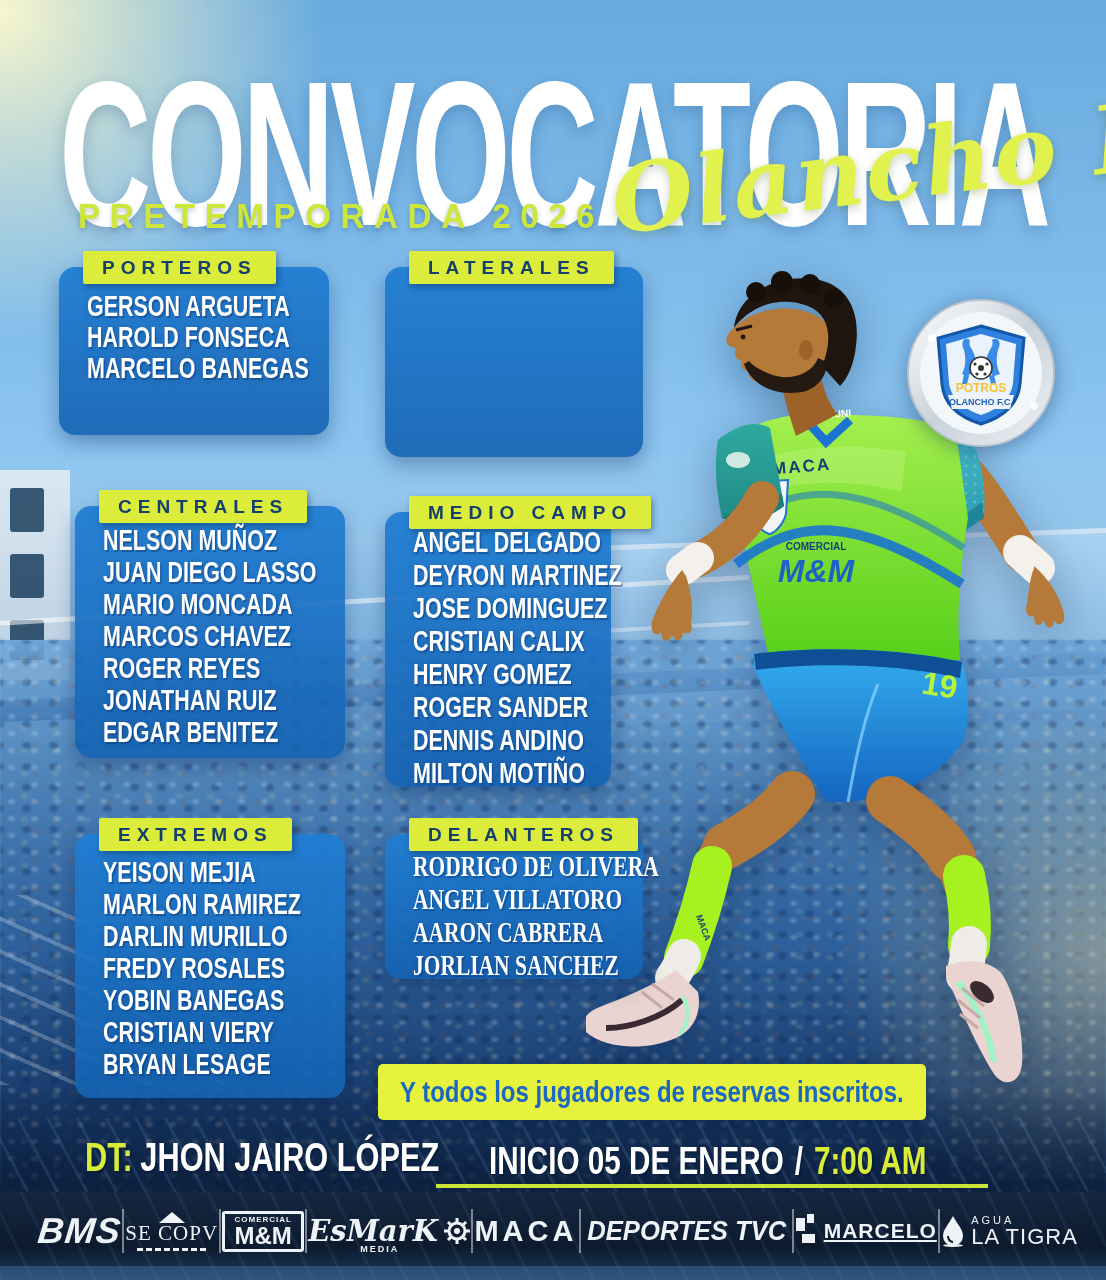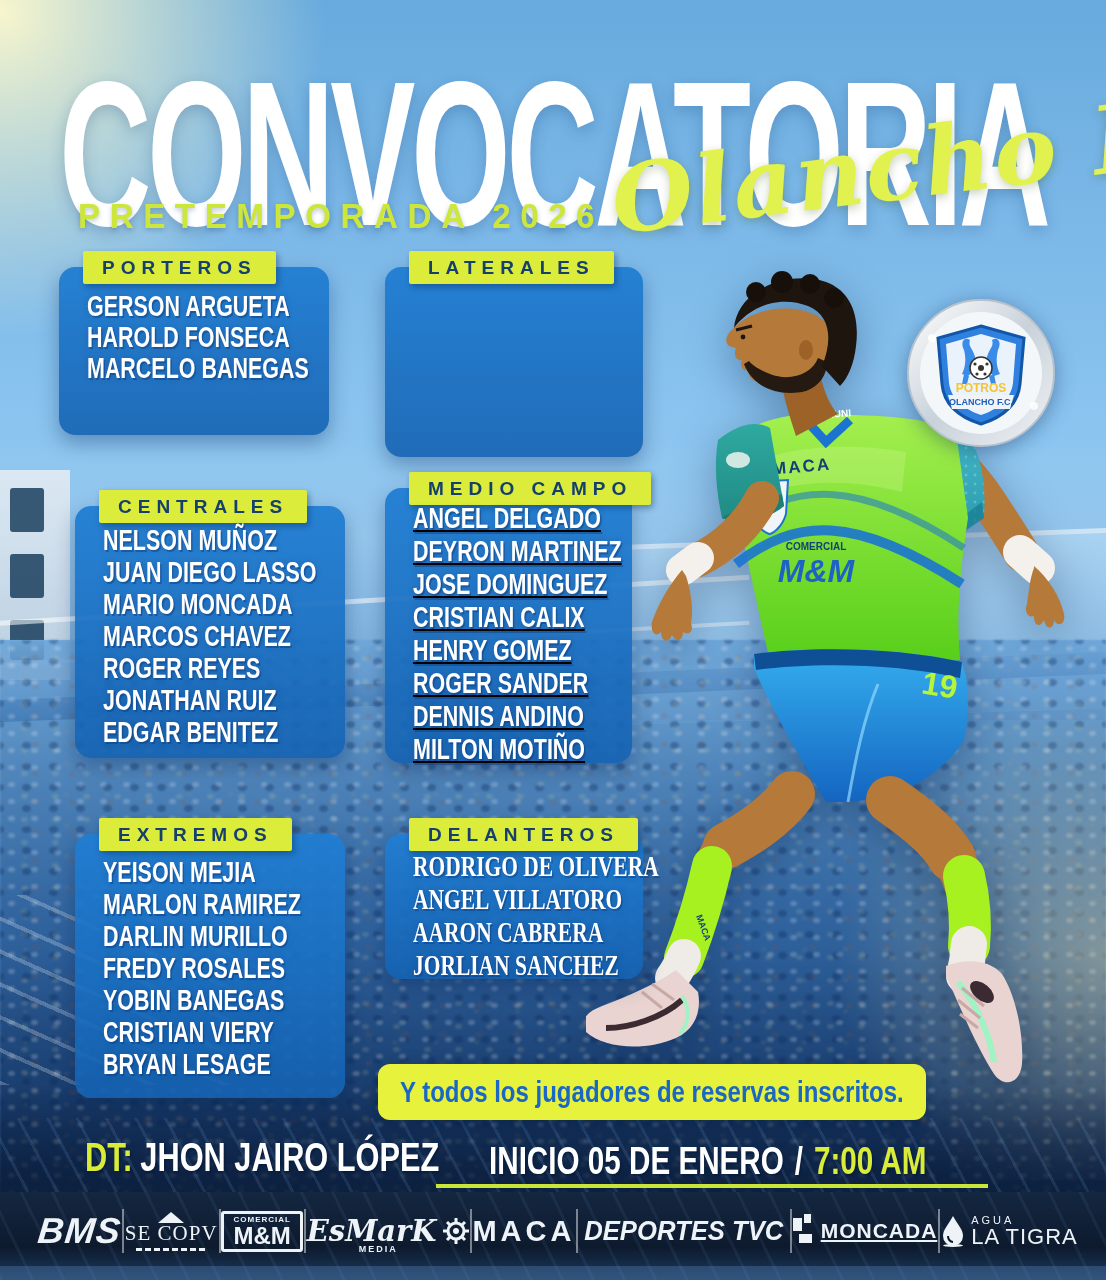--- a/index.html
+++ b/index.html
@@ -59,33 +59,33 @@
   .players{position:absolute;left:28px;right:8px;}
   .pname{font-size:29px;font-weight:bold;color:#ffffff;white-space:nowrap;
     transform:scaleX(.74);transform-origin:0 50%;
     text-shadow:2px 2px 0 rgba(13,58,120,.45),0 0 8px rgba(13,58,120,.3);}
   .card-porteros{left:59px;top:267px;width:270px;height:168px;}
   .card-porteros .players{top:24px;} .card-porteros .pname{line-height:31px;}
   .card-laterales{left:385px;top:267px;width:258px;height:190px;}
   .card-laterales .players{top:16px;} .card-laterales .pname{line-height:32px;}
   .card-centrales{left:75px;top:506px;width:270px;height:252px;}
   .card-centrales .players{top:18px;} .card-centrales .pname{line-height:32px;}
-  .card-medio{left:385px;top:488px;width:247px;height:275px;}
-  .card-medio .players{top:14px;text-decoration:underline;} .card-medio .pname{line-height:33px;}
+  .card-medio{left:385px;top:512px;width:226px;height:275px;}
+  .card-medio .players{top:14px;} .card-medio .pname{line-height:33px;}
   .card-extremos{left:75px;top:834px;width:270px;height:264px;}
   .card-extremos .players{top:22px;} .card-extremos .pname{line-height:32px;}
   .card-delanteros{left:385px;top:834px;width:258px;height:145px;}
   .card-delanteros .players{top:16px;font-family:Liberation Serif, serif;} .card-delanteros .pname{line-height:33px;}
   
   .player{left:586px;top:266px;width:520px;height:830px;z-index:4;
     filter:drop-shadow(0 12px 22px rgba(8,35,75,.35));}
   .badge{left:906px;top:298px;width:150px;height:150px;z-index:5;
     filter:drop-shadow(0 4px 10px rgba(10,40,90,.4));}
   
-  .reserves-pill{left:378px;top:1064px;width:548px;height:56px;background:#e7f23c;border-radius:12px;z-index:8;
+  .reserves-pill{left:378px;top:1064px;width:548px;height:56px;background:#e7f23c;border-radius:5px;z-index:8;
     display:flex;align-items:center;justify-content:center;box-shadow:0 4px 12px rgba(5,30,65,.45);}
   .reserves-pill span{display:inline-block;color:#1a67c4;font-size:30px;font-weight:bold;white-space:nowrap;
     transform:scaleX(.8);}
   .coach-line{left:85px;top:1134px;z-index:9;font-size:41px;font-weight:bold;white-space:nowrap;
     transform:scaleX(.75);transform-origin:0 0;color:#ffffff;text-shadow:2px 2px 2px rgba(5,25,55,.6);}
   .coach-line .dt{color:#d9ec39;margin-right:10px;}
   .schedule-line{left:489px;top:1140px;z-index:9;font-size:38px;font-weight:bold;white-space:nowrap;
     transform:scaleX(.78);transform-origin:0 0;color:#ffffff;text-shadow:2px 2px 2px rgba(5,25,55,.6);}
   .schedule-line .sep{margin:0 14px;color:#ffffff;}
   .schedule-line .time{color:#d9ec39;}
@@ -397,21 +397,21 @@
     <div class="slot">
       <span class="logo-tvc">DEPORTES TVC</span>
     </div>
     <div class="sp-div"></div>
     <div class="slot">
       <span class="blocks">
         <i style="left:0;top:4px;width:9px;height:13px;"></i>
         <i style="left:11px;top:0;width:7px;height:9px;"></i>
         <i style="left:6px;top:20px;width:13px;height:9px;"></i>
       </span>
-      <span class="logo-ecomuni">MONCADA</span>
+      <span class="logo-ecomuni">MARCELO</span>
     </div>
     <div class="sp-div"></div>
     <div class="slot slot-tigra">
       <svg width="24" height="32" viewBox="0 0 24 32">
         <path d="M12,1 C16,9 22,14 22,21 A10,10 0 0 1 2,21 C2,14 8,9 12,1 Z" fill="#eef3f8"></path>
         <path d="M7,21 A5,6 0 0 0 12,27" stroke="#0d1a2e" stroke-width="2" fill="none"></path>
         <ellipse cx="12" cy="30.5" rx="10" ry="1.5" fill="#eef3f8"></ellipse>
       </svg>
       <span class="stack">
         <span class="tigra-top">AGUA</span>

